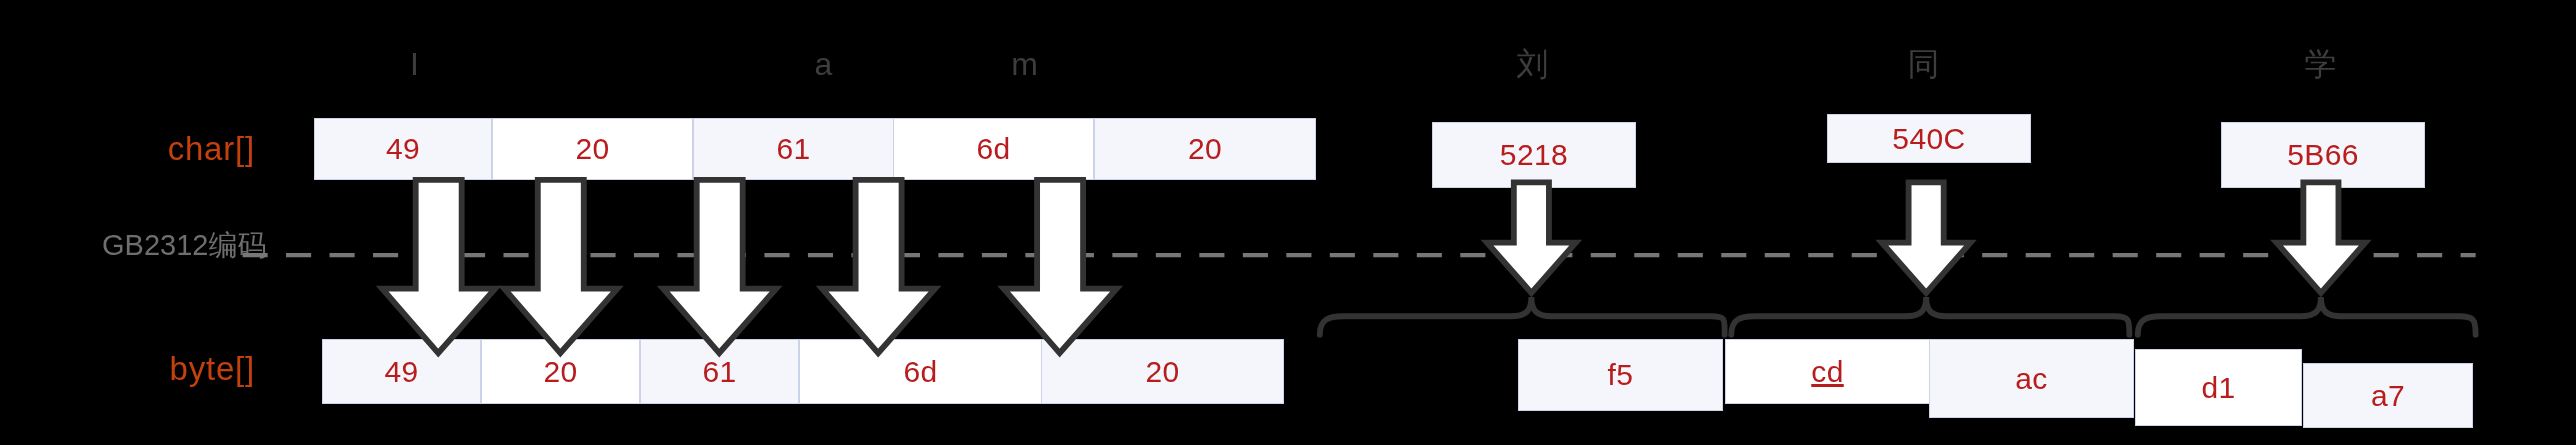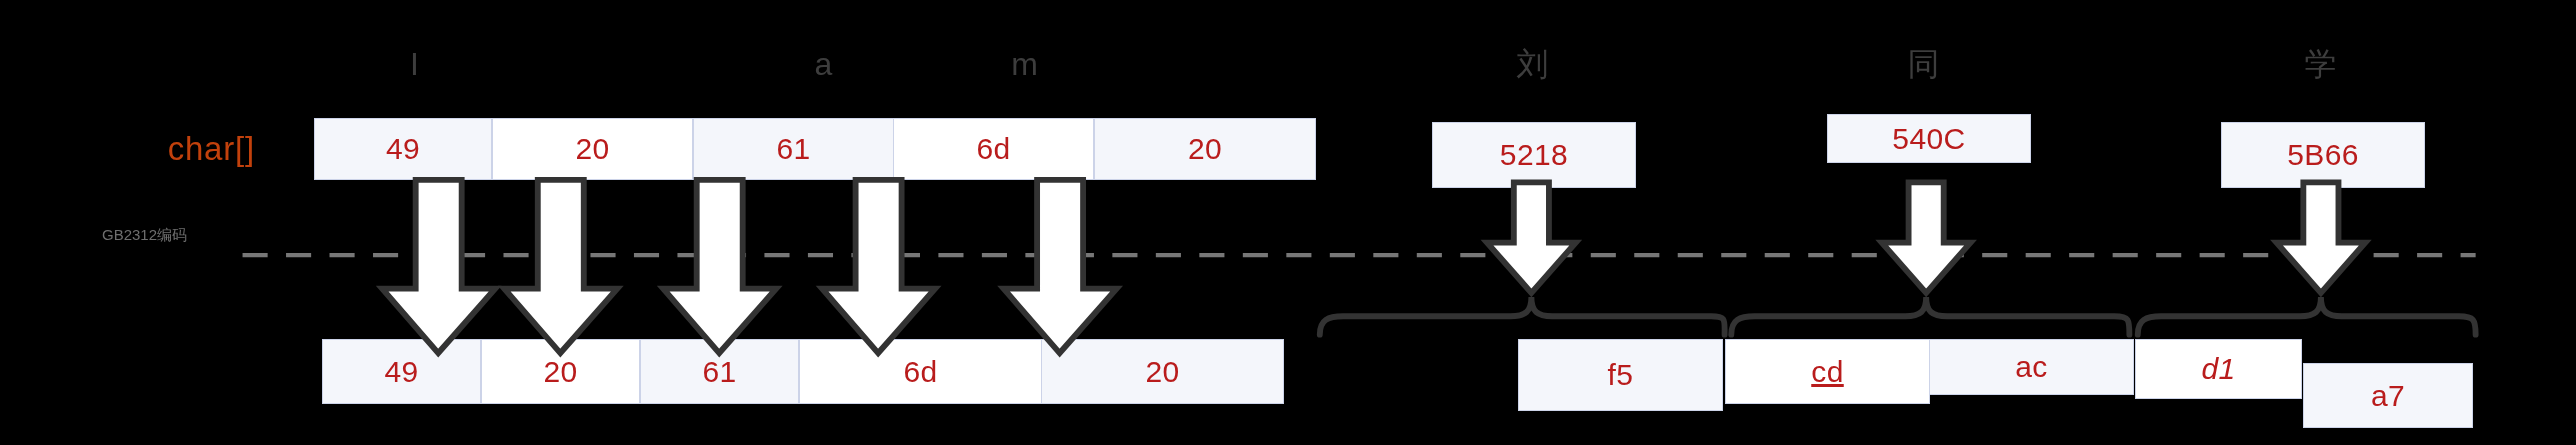--- a/index.html
+++ b/index.html
@@ -2,41 +2,42 @@
 <html style="font-size:13.4px"><head>
 <meta charset="utf-8">
 <style>
   html,body{margin:0;padding:0;background:#000;}
   body{width:2576px;height:446px;overflow:hidden;
        font-family:"Liberation Sans","DejaVu Sans",sans-serif;}
   #stage{position:relative;width:2576px;height:446px;background:#000;}
 
   .lbl-row{position:absolute;font-size:33px;color:#c2410c;letter-spacing:0.8px;
            text-align:right;white-space:nowrap;}
-  .lbl-dash{position:absolute;font-size:15px;color:#6e6e6e;white-space:nowrap;}
+  .lbl-dash{position:absolute;font-size:29px;color:#6e6e6e;white-space:nowrap;}
 
   .charlabel{position:absolute;font-size:32px;color:#3d3d3d;text-align:center;
              white-space:nowrap;}
 
   .cell{position:absolute;box-sizing:border-box;border:1.7px solid #ccd3e8;
         display:flex;align-items:center;justify-content:center;
         font-size:30px;color:#b91c1c;letter-spacing:0.4px;}
   .cell.alt{background:#f4f6fb;}
   .cell.plain{background:#ffffff;}
 
   svg.overlay{position:absolute;left:0;top:0;width:2576px;height:446px;
               pointer-events:none;}
 </style>
 </head>
 <body>
 
 <div id="stage">
 
   <div class="lbl-row" id="lbl-char" style="left:75px;top:130px;width:180px;">char[]</div>
 
+  <div class="lbl-row" id="lbl-byte" style="left:75px;top:350px;width:180px;">byte[]</div>
 
   <div class="lbl-dash" style="left:102px;top:226px;">GB2312编码</div>
 
   <div class="charlabel" style="left:335px;top:46px;width:159px;">I</div>
   <div class="charlabel" style="left:539px;top:46px;width:159px;"></div>
   <div class="charlabel" style="left:744px;top:46px;width:159px;">a</div>
   <div class="charlabel" style="left:945px;top:46px;width:159px;">m</div>
   <div class="charlabel" style="left:1146px;top:46px;width:159px;"></div>
   <div class="charlabel" style="left:1453px;top:43px;width:159px;">刘</div>
   <div class="charlabel" style="left:1844px;top:43px;width:159px;">同</div>
@@ -52,22 +53,22 @@
   <div class="cell alt" style="left:1827px;top:114px;width:204px;height:49px;">540C</div>
   <div class="cell alt" style="left:2221px;top:114px;width:204px;height:66px;margin-top:8px;">5B66</div>
 
   <div class="cell alt" style="left:322px;top:339px;width:159px;height:65px;">49</div>
   <div class="cell plain" style="left:481px;top:339px;width:159px;height:65px;">20</div>
   <div class="cell alt" style="left:640px;top:339px;width:159px;height:65px;">61</div>
   <div class="cell plain" style="left:799px;top:339px;width:243px;height:65px;">6d</div>
   <div class="cell alt" style="left:1041px;top:339px;width:243px;height:65px;">20</div>
   <div class="cell alt" style="left:1518px;top:339px;width:205px;height:72px;">f5</div>
   <div class="cell plain" style="left:1725px;top:339px;width:205px;height:65px;text-decoration:underline;">cd</div>
-  <div class="cell alt" style="left:1929px;top:339px;width:205px;height:56px;">ac</div>
-  <div class="cell plain" style="left:2135px;top:339px;width:167px;height:60px;font-style:italic;">d1</div>
+  <div class="cell alt" style="left:1929px;top:339px;width:205px;height:79px;">ac</div>
+  <div class="cell plain" style="left:2135px;top:349px;width:167px;height:77px;">d1</div>
   <div class="cell alt" style="left:2303px;top:339px;width:170px;height:65px;margin-top:24px;">a7</div>
 
   <svg class="overlay" viewBox="0 0 3080 533">
 
     <line x1="290" y1="305" x2="2960" y2="305" stroke="#777777" stroke-width="5" stroke-dasharray="30 22"></line>
 
     <g fill="#ffffff" stroke="#333333" stroke-width="7" stroke-linejoin="miter">
       <polygon points="497,215 552,215 552,345 592,345 524,422 457,345 497,345"></polygon>
       <polygon points="643,215 698,215 698,345 738,345 670,422 603,345 643,345"></polygon>
       <polygon points="833,215 888,215 888,345 928,345 860,422 793,345 833,345"></polygon>

